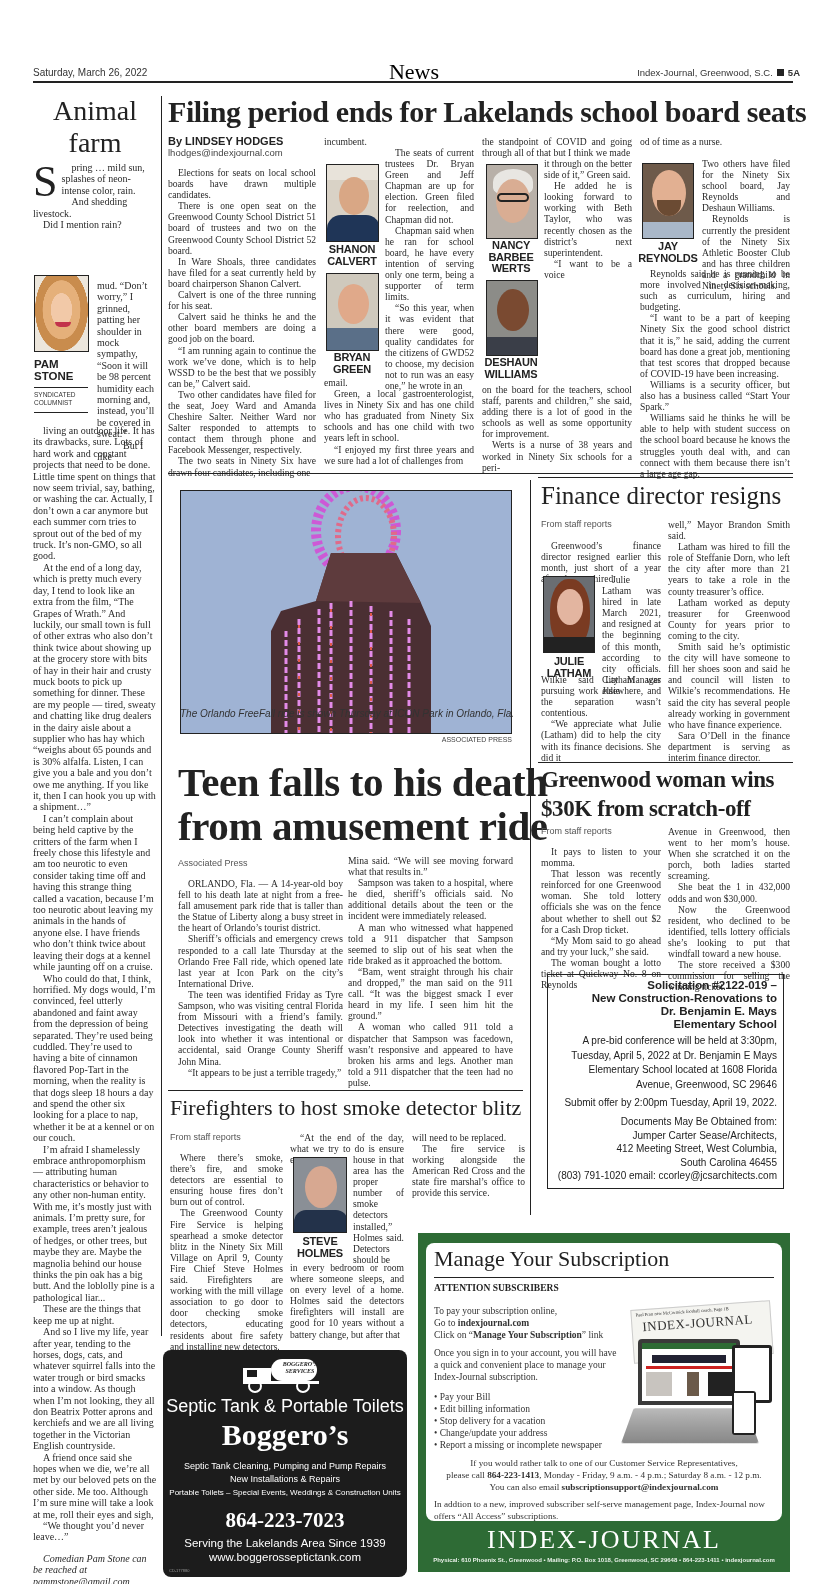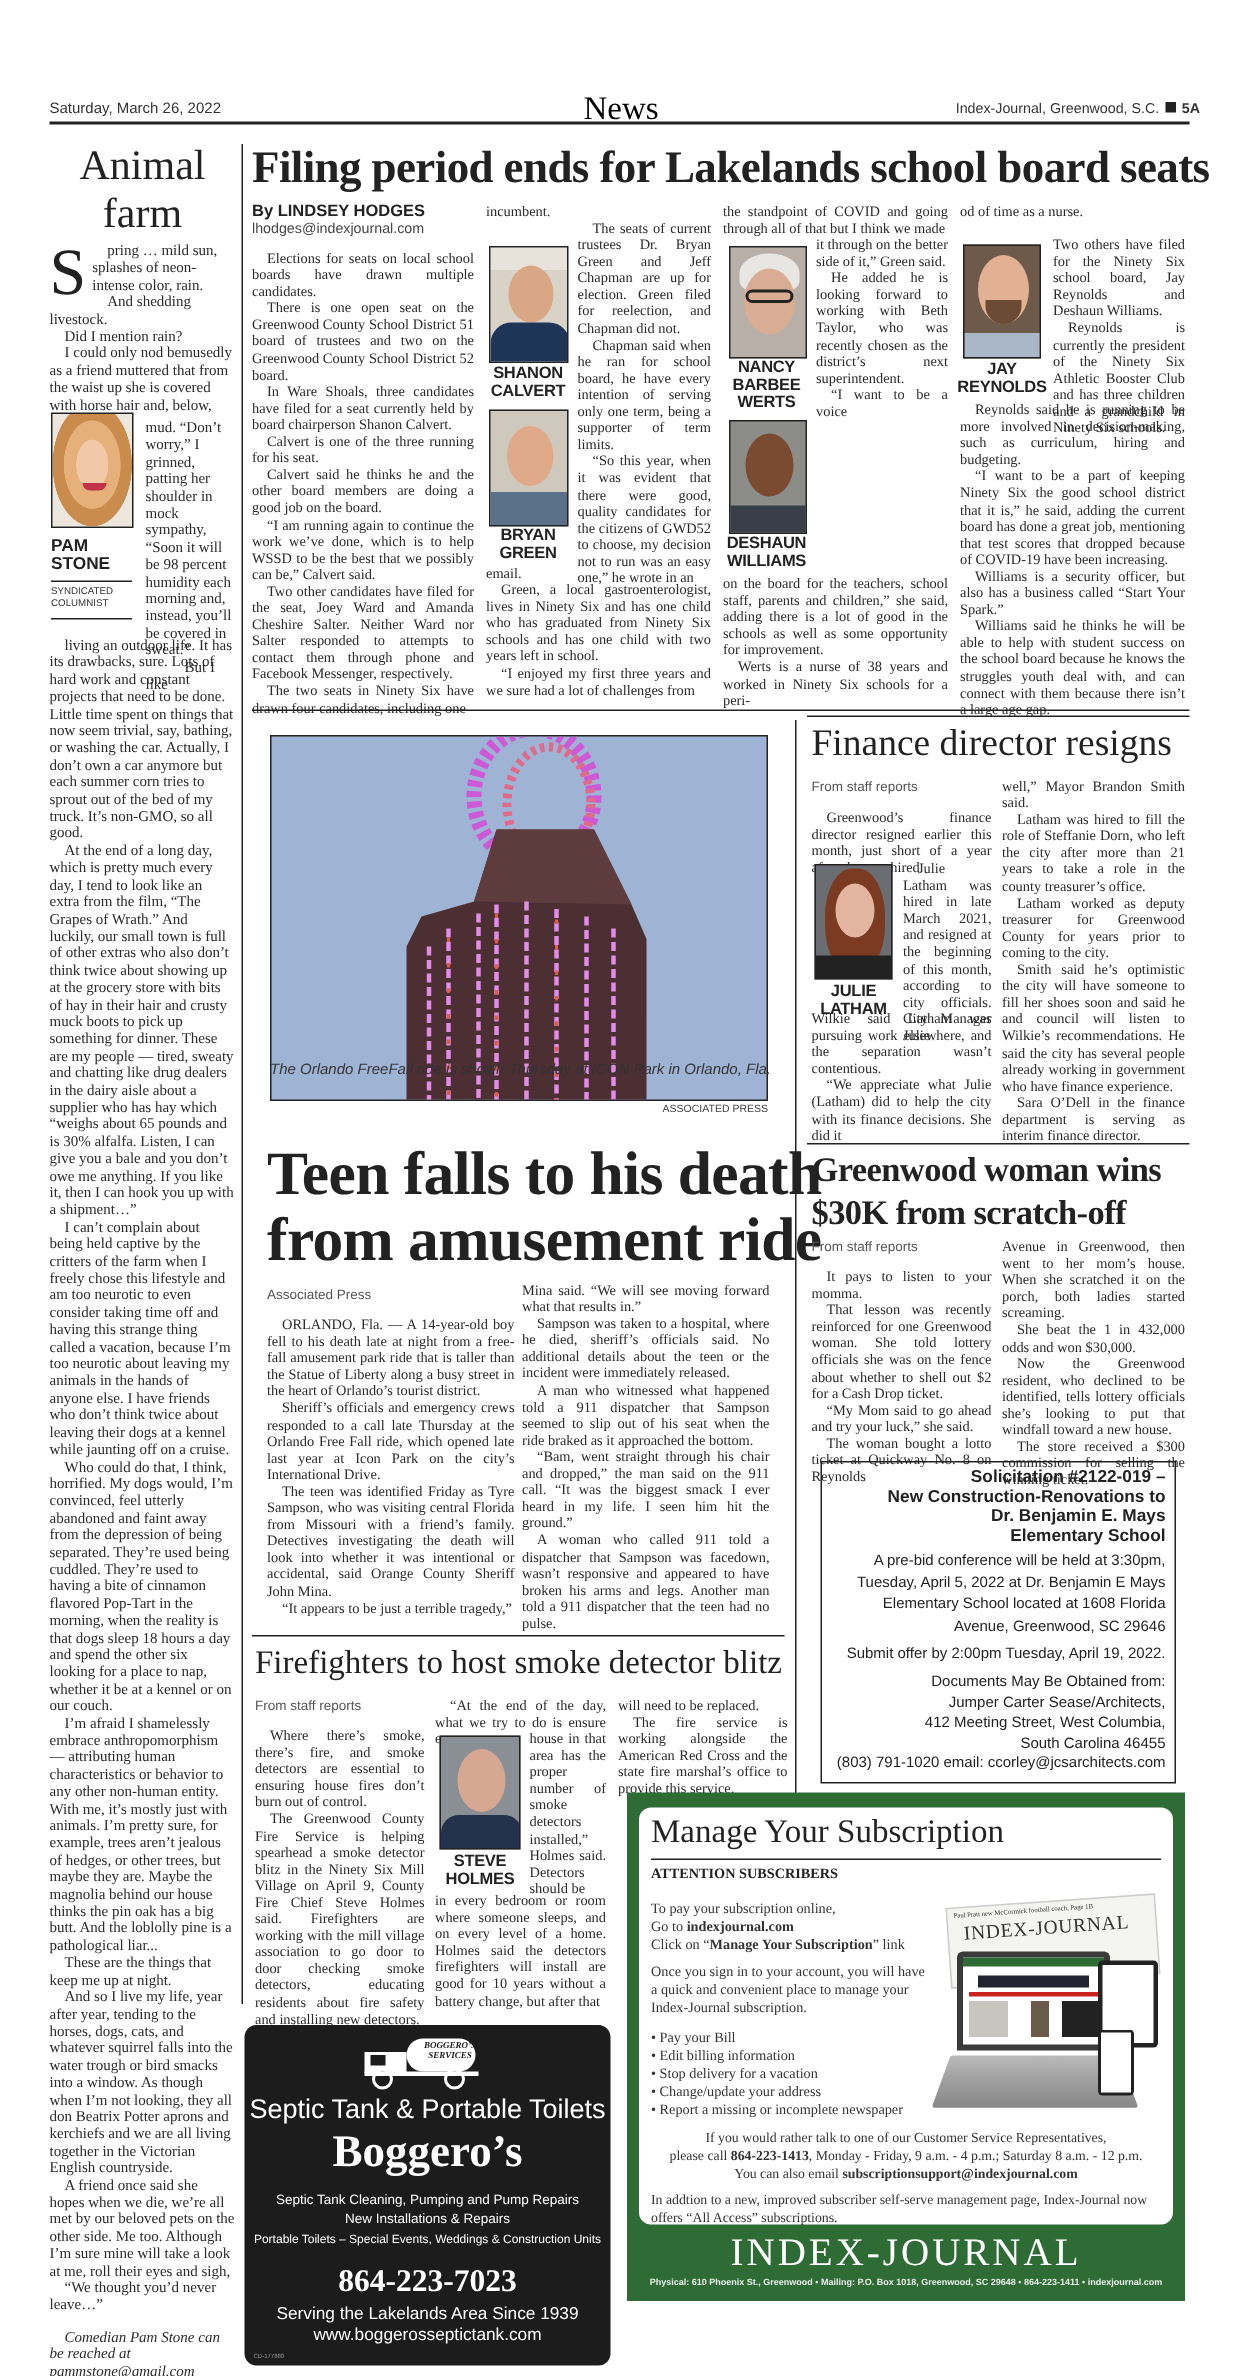--- a/index.html
+++ b/index.html
@@ -51,21 +51,20 @@
 <div class="vrule" style="left:161px; top:96px; height:1240px;"></div>
 <div class="abs serif" id="af-title">
   <div>Animal</div>
   <div>farm</div>
 </div>
 <div class="abs left-text" style="left:33px; top:162px; width:122px;">
   <span class="dropcap">S</span>
   <p class="noind">pring … mild sun, splashes of neon-intense color, rain.</p>
   <p>And shedding livestock.</p>
   <p>Did I mention rain?</p>
-  <p>I could only nod bemusedly as a friend muttered that from the waist up she is covered with horse hair and, below,</p>
 </div>
 <div class="abs headshot" style="left:34px; top:275px; width:55px; height:77px; background: radial-gradient(ellipse at 50% 45%, #f2c9a8 0 28%, #e5b07a 29% 50%, #c98c4d 51% 70%, #ece6dc 71%);">
   <div style="position:absolute; left:20px; top:46px; width:16px; height:5px; border-radius:0 0 8px 8px; background:#c2334b;"></div>
 </div>
 <div class="abs sans" style="left:34px; top:358px; font-size:11.5px; font-weight:bold; line-height:12px; color:#222;">
   <div>PAM</div>
   <div>STONE</div>
 </div>
 <div class="abs" style="left:34px; top:387px; width:54px; height:1px; background:#222;"></div>
 <div class="abs sans" style="left:34px; top:391px; width:54px; font-size:6.5px; line-height:8px; color:#333;">SYNDICATED COLUMNIST</div>
@@ -350,21 +349,21 @@
     <div style="font-size:8px;">Portable Toilets – Special Events, Weddings &amp; Construction Units</div>
   </div>
   <div class="serif" style="position:absolute; left:0; width:244px; top:158px; font-size:21px; font-weight:bold; color:#fff;">864-223-7023</div>
   <div class="sans" style="position:absolute; left:0; width:244px; top:186px; font-size:11.5px; line-height:14px; color:#fff;">
     <div>Serving the Lakelands Area Since 1939</div>
     <div>www.boggerosseptictank.com</div>
   </div>
   <div class="sans" style="position:absolute; left:6px; top:218px; font-size:4px; color:#999;">CD-177880</div>
 </div>
 
-<div class="abs" id="sub-box" style="left:418px; top:1195px; width:372px; height:339px;">
+<div class="abs" id="sub-box" style="left:418px; top:1233px; width:372px; height:339px;">
   <div class="abs" id="sub-inner" style="left:8px; top:10px; width:356px; height:278px;">
     <div class="serif" style="position:absolute; left:8px; top:3px; font-size:22px; color:#222;">Manage Your Subscription</div>
     <div style="position:absolute; left:8px; top:34px; width:340px; height:1px; background:#222;"></div>
     <div class="serif" style="position:absolute; left:8px; top:40px; font-size:9.5px; font-weight:bold; color:#222;">ATTENTION SUBSCRIBERS</div>
     <div class="serif" style="position:absolute; left:8px; top:62px; width:190px; font-size:9.5px; line-height:12px; color:#333;">
       <div>To pay your subscription online,</div>
       <div><span>Go to </span><b>indexjournal.com</b></div>
       <div><span>Click on “</span><b>Manage Your Subscription</b><span>” link</span></div>
     </div>
     <div class="serif" style="position:absolute; left:8px; top:104px; width:186px; font-size:9.5px; line-height:12px; color:#333;">Once you sign in to your account, you will have a quick and convenient place to manage your Index-Journal subscription.</div>

